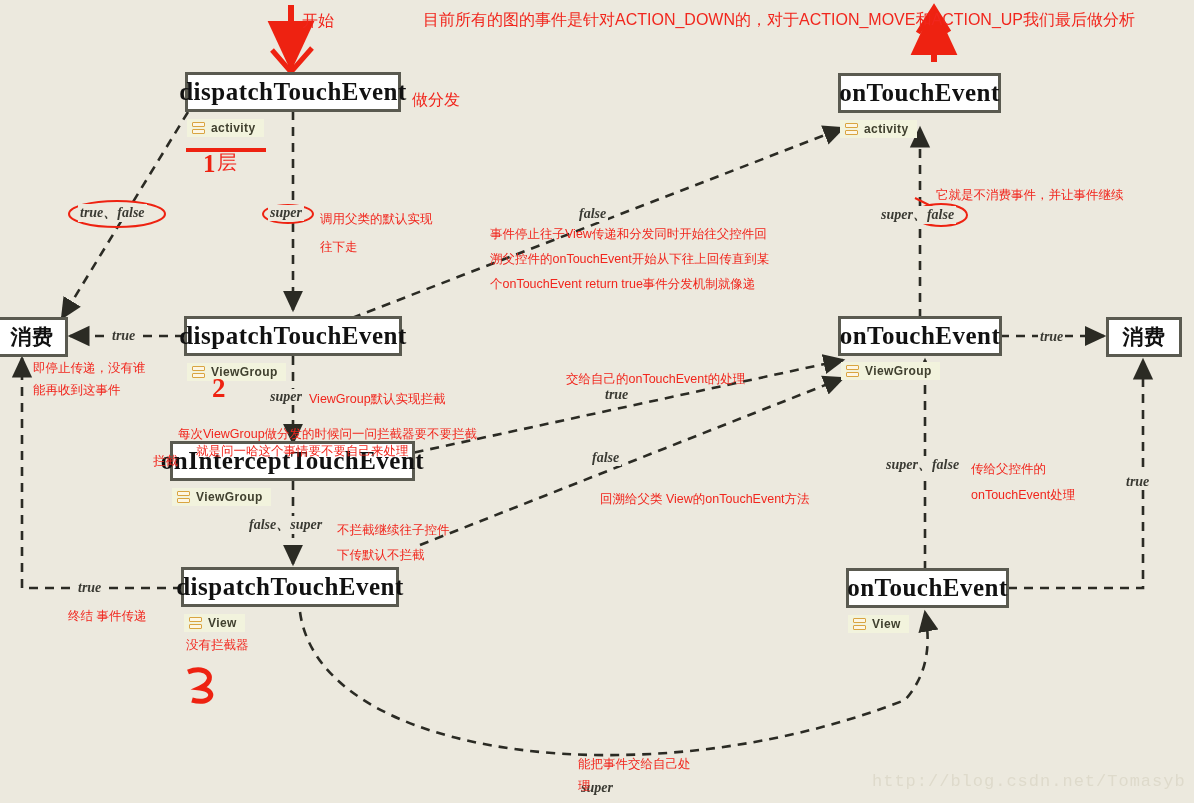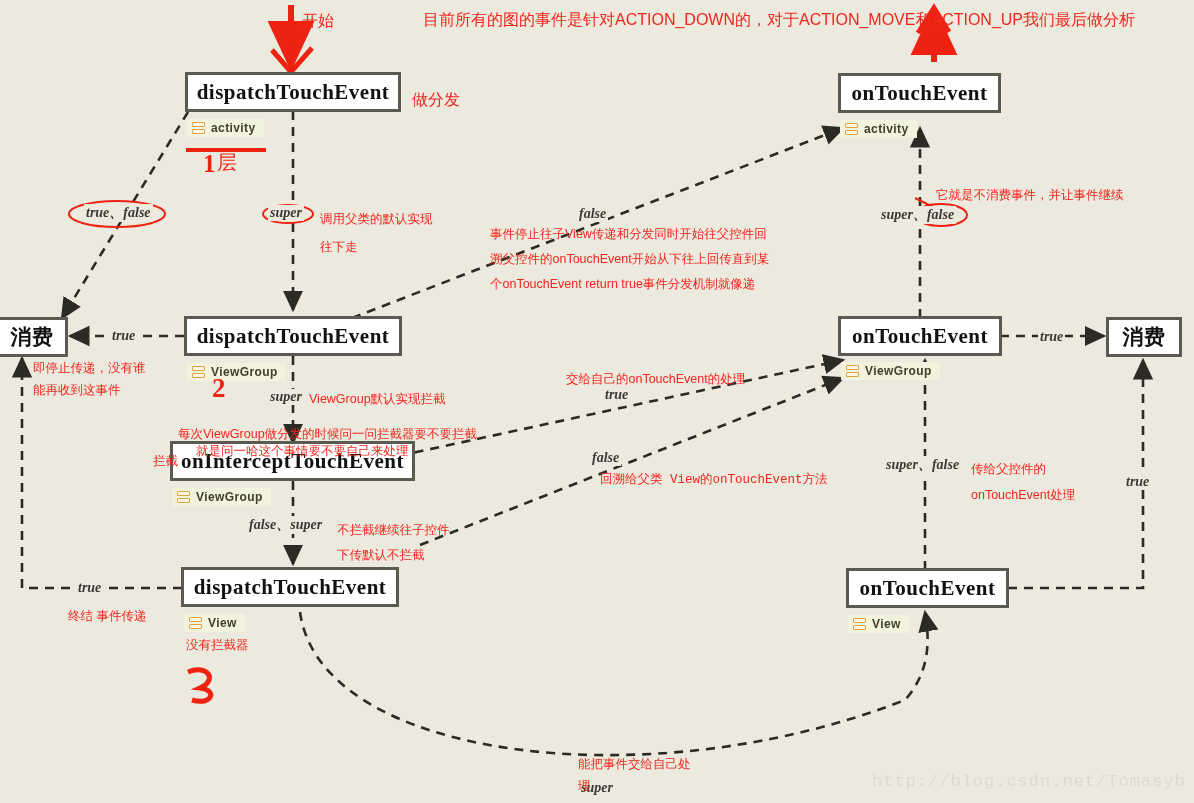--- a/index.html
+++ b/index.html
@@ -18,21 +18,21 @@
     position:absolute;
     background:#ffffff;
     border:3px solid #5a5a50;
     box-sizing:border-box;
     display:flex;align-items:center;justify-content:center;
     font-family:"Liberation Serif", serif;
     color:#111;
     white-space:nowrap;
     letter-spacing:.5px;
   }
-  .node.method{font-size:21px;font-weight:700;}
+  .node.method{font-size:25px;font-weight:700;}
   .node.terminal{font-size:21px;font-weight:700;}
 
   
   .badge{
     position:absolute;
     background:#f2f3dd;
     display:flex;align-items:center;gap:6px;
     padding:2px 8px 2px 5px;
     font-size:12px;font-weight:700;
     color:#40402f;
@@ -216,21 +216,21 @@
     <span>View</span>
   </div>
 
   <div class="node terminal" style="left:-4px;top:317px;width:72px;height:40px;">
     <span>消费</span>
   </div>
   <div class="node terminal" style="left:1106px;top:317px;width:76px;height:40px;">
     <span>消费</span>
   </div>
 
-  <div class="elabel" style="left:84px;top:204px;">true、false</div>
+  <div class="elabel" style="left:78px;top:204px;">true、false</div>
   <div class="elabel" style="left:268px;top:205px;">super</div>
   <div class="elabel" style="left:110px;top:328px;">true</div>
   <div class="elabel" style="left:268px;top:389px;">super</div>
   <div class="elabel" style="left:247px;top:516px;">false、super</div>
   <div class="elabel" style="left:76px;top:580px;">true</div>
   <div class="elabel" style="left:577px;top:206px;">false</div>
   <div class="elabel" style="left:603px;top:387px;">true</div>
   <div class="elabel" style="left:590px;top:450px;">false</div>
   <div class="elabel" style="left:879px;top:206px;">super、false</div>
   <div class="elabel" style="left:884px;top:456px;">super、false</div>
@@ -273,21 +273,21 @@
   <div class="ann" style="left:186px;top:636px;">没有拦截器</div>
   <div class="ann" style="left:68px;top:607px;">终结 事件传递</div>
 
   <div class="ann" style="left:490px;top:222px;line-height:25px;">
     <span class="ln">事件停止往子View传递和分发同时开始往父控件回</span>
     <span class="ln">溯父控件的onTouchEvent开始从下往上回传直到某</span>
     <span class="ln">个onTouchEvent return true事件分发机制就像递</span>
   </div>
 
   <div class="ann" style="left:566px;top:370px;">交给自己的onTouchEvent的处理</div>
-  <div class="ann" style="left:600px;top:471px;font-family:Liberation Mono, monospace;">回溯给父类 View的onTouchEvent方法</div>
+  <div class="ann" style="left:600px;top:490px;">回溯给父类 View的onTouchEvent方法</div>
 
   <div class="ann" style="left:936px;top:164px;line-height:24px;margin-top:19px;">
     <span class="ln">它就是不消费事件，并让事件继续</span>
   </div>
 
   <div class="ann" style="left:971px;top:456px;line-height:26px;">
     <span class="ln">传给父控件的</span>
     <span class="ln">onTouchEvent处理</span>
   </div>
 

